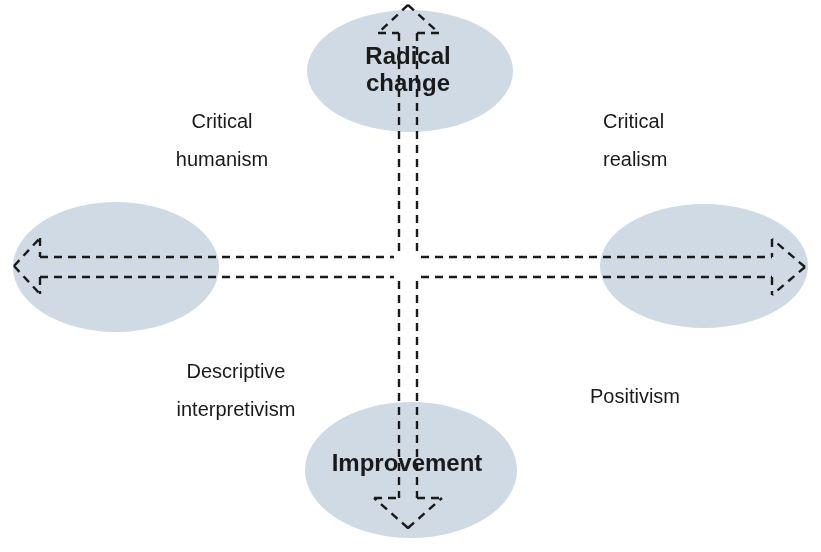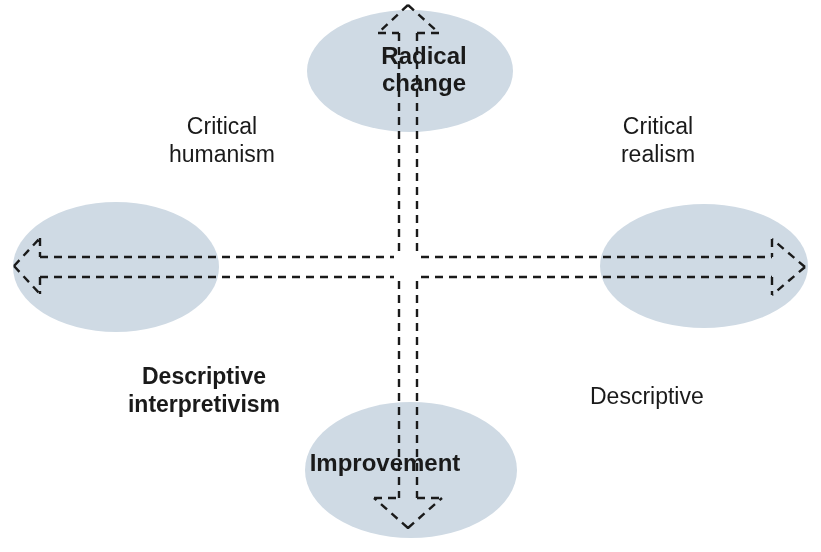--- a/index.html
+++ b/index.html
@@ -34,37 +34,37 @@
   .dash path {
     stroke: var(--line);
     stroke-width: 2.4;
     fill: none;
     stroke-dasharray: 8 6;
     stroke-linecap: butt;
   }
   .lbl {
     position: absolute;
     transform: translate(-50%, -50%);
-    font-size: 23px;
-    line-height: 28px;
+    font-size: 20px;
+    line-height: 38px;
     text-align: center;
     color: var(--text);
     white-space: normal;
   }
   .lbl.bold {
     font-weight: bold;
     font-size: 24px;
     line-height: 27px;
   }
   .lbl.nowrap {
     white-space: nowrap;
   }
   .lbl.leftalign {
     transform: translate(0, -50%);
-    text-align: center;
+    text-align: left;
   }
 </style>
 </head>
 <body>
 
 <div class="stage">
 
   <svg width="821" height="552" viewBox="0 0 821 552">
 
     <ellipse class="node" cx="410" cy="71" rx="103" ry="61"></ellipse>
@@ -78,21 +78,21 @@
       <path d="M408 528 L374 498 M408 528 L442 498 M374 498 H399 M417 498 H442"></path>
     </g>
 
     <g class="dash">
       <path d="M40 257 H394 M421 257 H772 M40 277 H394 M421 277 H772"></path>
       <path d="M14 266 L40 238 M14 266 L40 294 M40 238 V257 M40 277 V294"></path>
       <path d="M805 267 L772 239 M805 267 L772 295 M772 239 V257 M772 277 V295"></path>
     </g>
   </svg>
 
-  <div class="lbl bold" style="left:424px; top:69px; width:120px;">Radical change</div>
-  <div class="lbl bold nowrap" style="left:385px; top:462px;">Improvement</div>
+  <div class="lbl bold" style="left:408px; top:69px; width:120px;">Radical change</div>
+  <div class="lbl bold nowrap" style="left:407px; top:462px;">Improvement</div>
 
   <div class="lbl" style="left:222px; top:140px; width:140px;">Critical humanism</div>
   <div class="lbl leftalign" style="left:603px; top:140px; width:110px;">Critical realism</div>
-  <div class="lbl" style="left:204px; top:390px; width:175px;font-weight:bold;">Descriptive interpretivism</div>
-  <div class="lbl leftalign nowrap" style="left:590px; top:396px;">Descriptive</div>
+  <div class="lbl" style="left:236px; top:390px; width:175px;">Descriptive interpretivism</div>
+  <div class="lbl leftalign nowrap" style="left:590px; top:396px;">Positivism</div>
 
 </div>
 
 </body></html>

